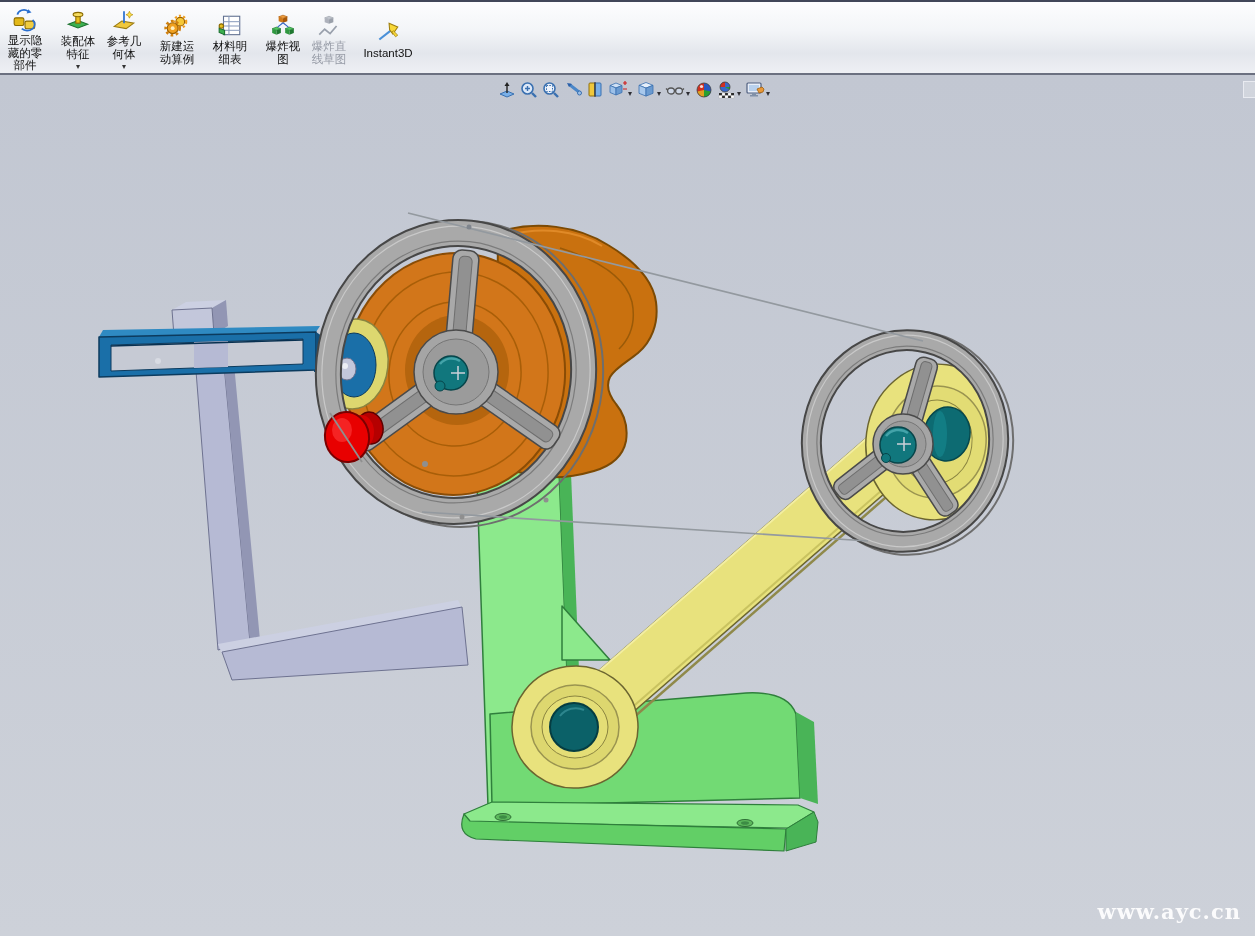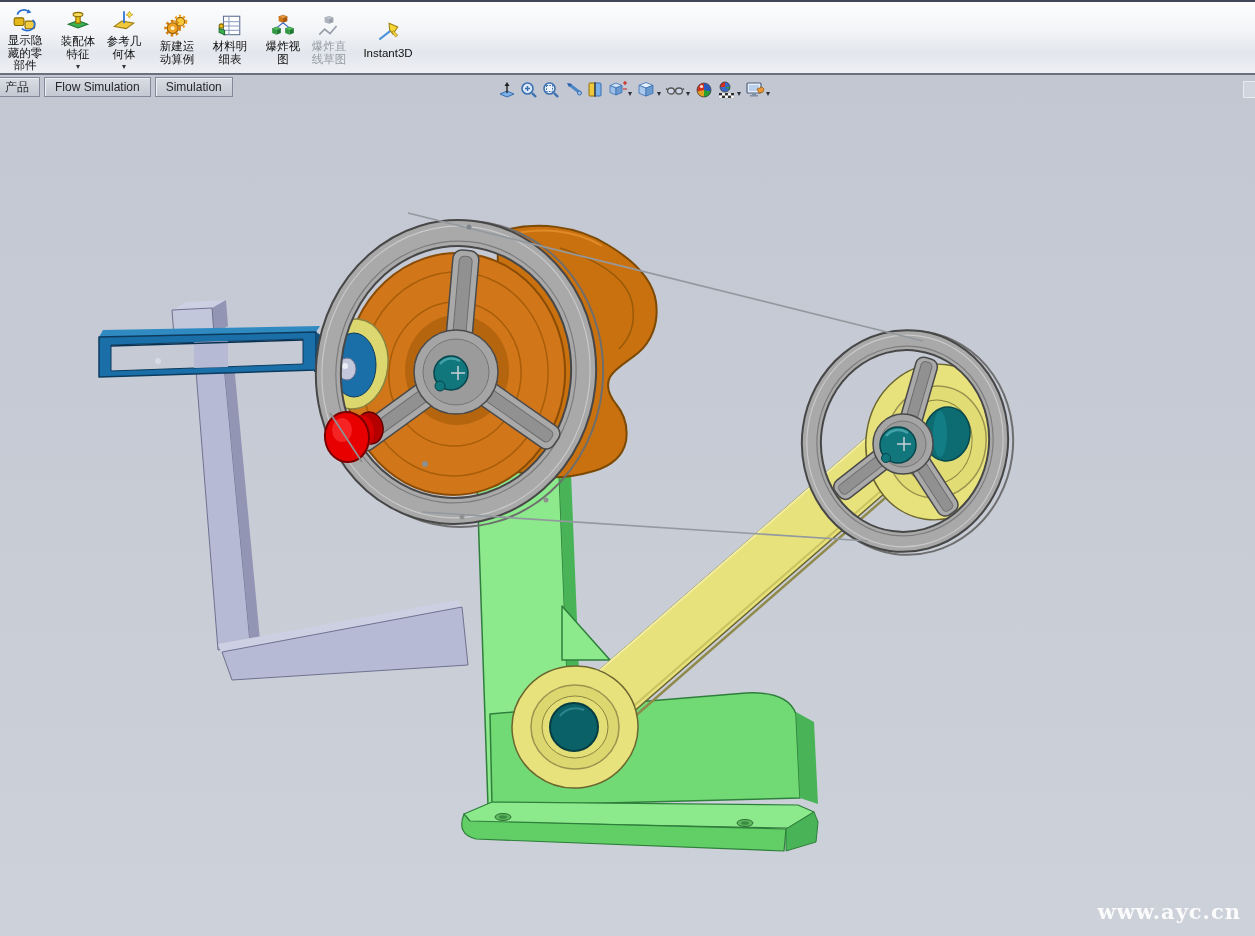--- a/index.html
+++ b/index.html
@@ -301,31 +301,20 @@
     <div class="tb-btn" style="min-width:58px">
       <svg class="ic" viewBox="0 0 24 24">
         <line x1="4" y1="18" x2="18" y2="7" stroke="#4a90d8" stroke-width="2"></line>
         <path d="M13,3 l8,3.5 -4.5,6.5 -3,-4 z" fill="#f8d838" stroke="#a08010"></path>
         <path d="M17,10 l4,4 -2,1.5 -3.5,-4.5 z" fill="#f8d838" stroke="#a08010" stroke-width="0.7"></path>
       </svg>
       <div class="lbl">Instant3D</div>
     </div>
   </div>
 
-  <div class="tabstrip">
-    <div class="tab first">
-        <span>产品</span>
-      </div>
-    <div class="tab">
-        <span>Flow Simulation</span>
-      </div>
-    <div class="tab">
-        <span>Simulation</span>
-      </div>
-  </div>
 
   <div class="viewbar">
     <div class="vb-item">
       <svg viewBox="0 0 20 20">
         <path d="M3,14 l7,-3 7,3 -7,3 z" fill="#7ab0e8" stroke="#3a70b0"></path>
         <line x1="10" y1="4" x2="10" y2="13" stroke="#222" stroke-width="1.4"></line>
           <path d="M10,2 l-2.5,4 5,0 z" fill="#222"></path>
       </svg>
     </div>
     <div class="vb-item">

